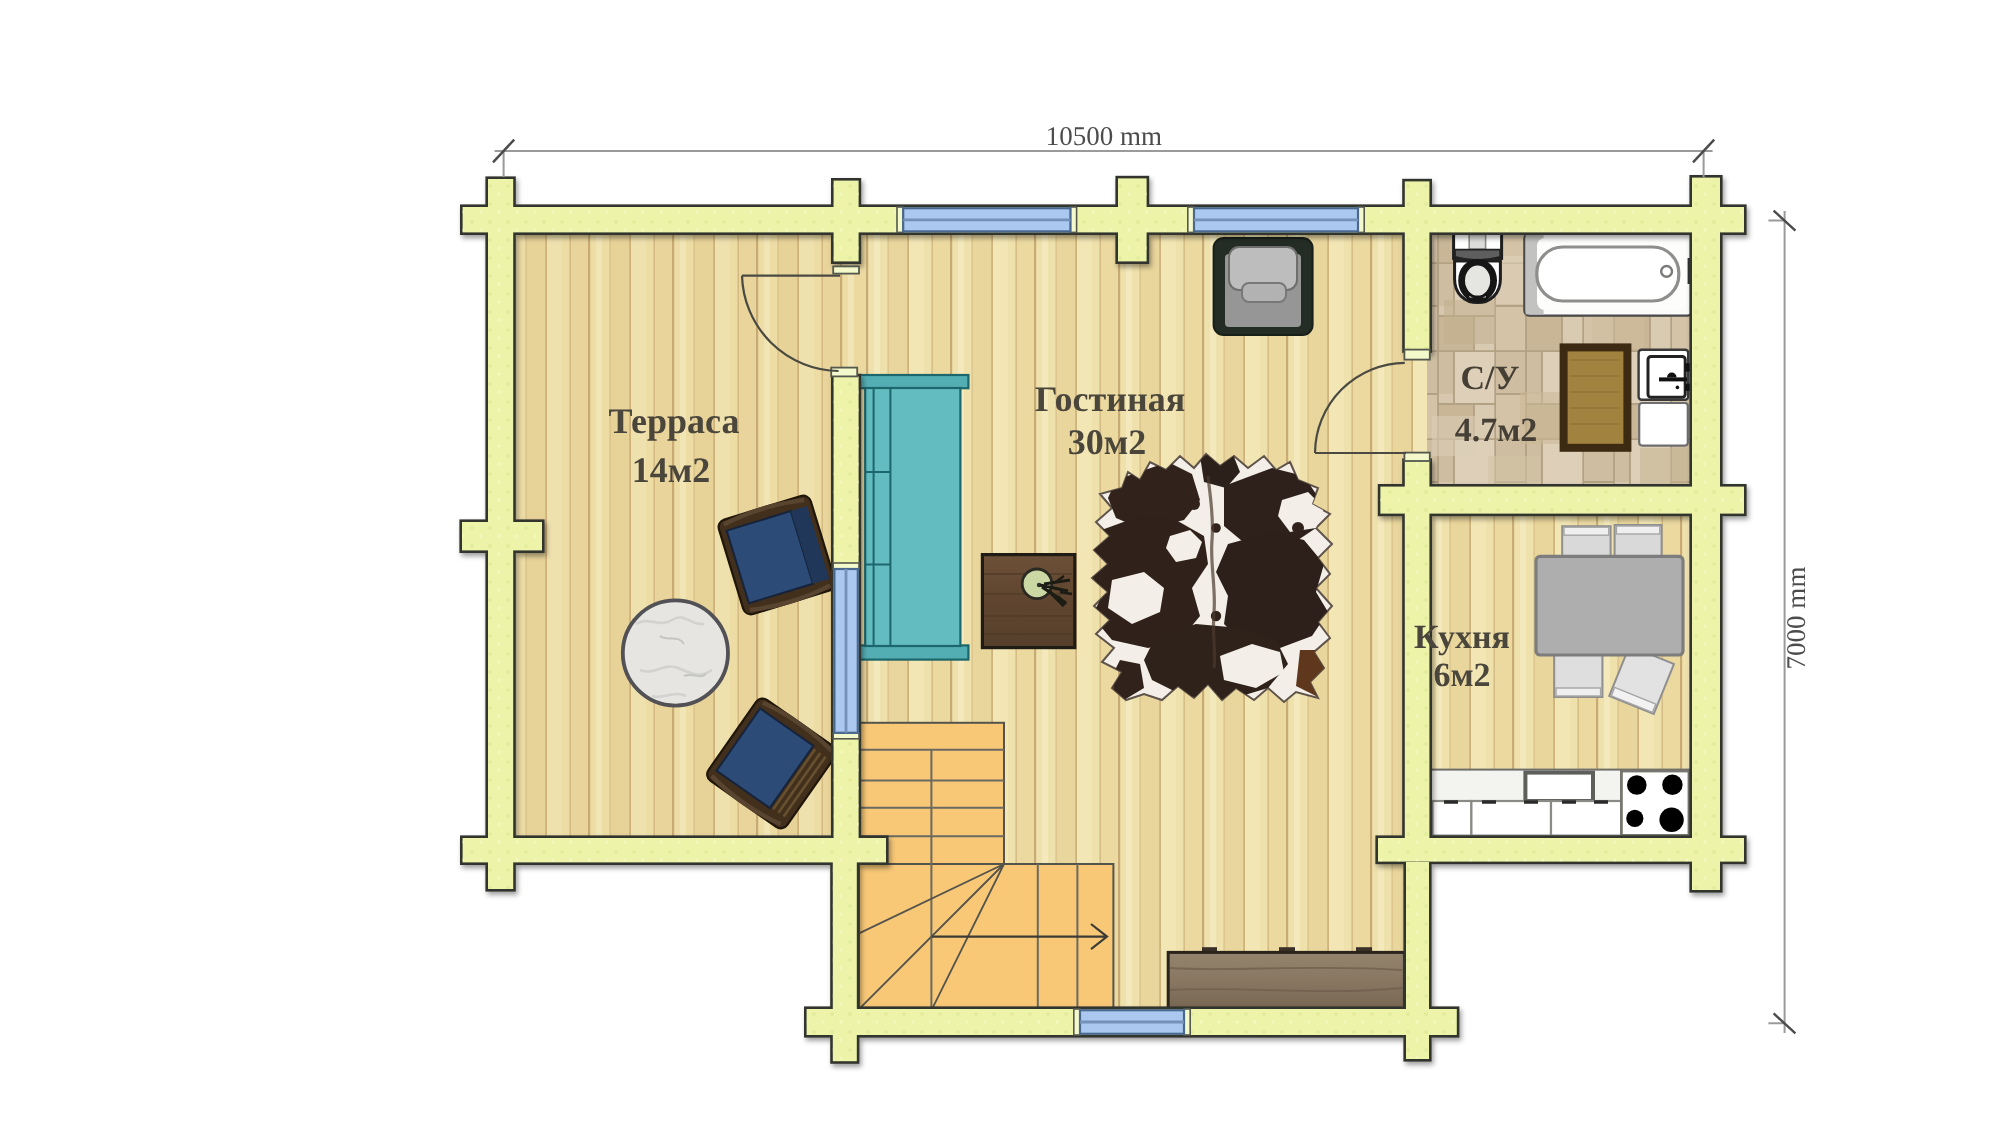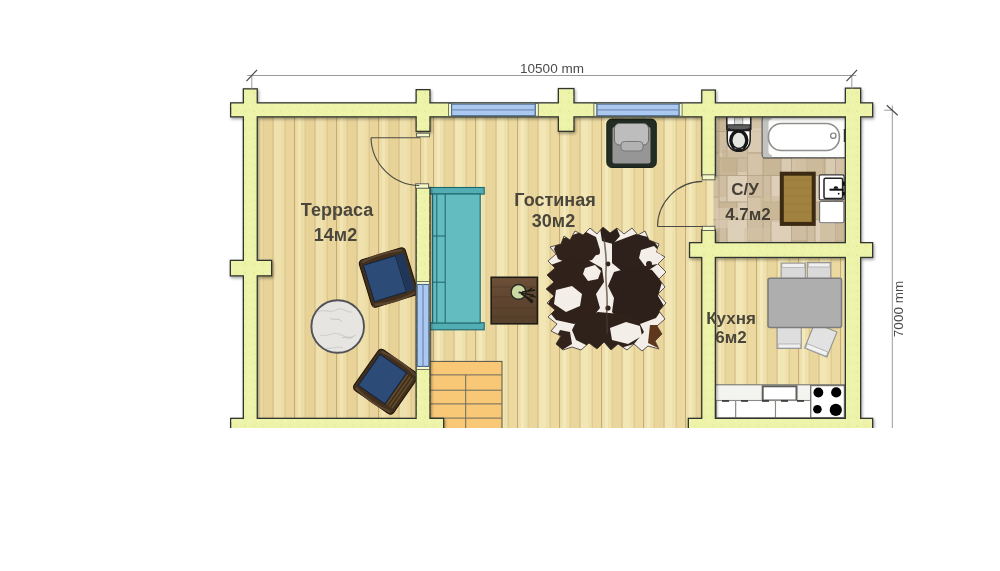--- a/index.html
+++ b/index.html
@@ -1,17 +1,17 @@
 <!DOCTYPE html>
 <html><head>
 <meta charset="utf-8">
 <style>
   html,body{margin:0;padding:0;background:#ffffff;}
-  .page{width:1000px;height:428px;position:relative;overflow:hidden;background:#22c55e;
-        font-family:Liberation Sans, sans-serif;}
+  .page{width:1000px;height:571px;position:relative;overflow:hidden;background:#22c55e;
+        font-family:Liberation Serif, serif;}
 </style>
 </head>
 <body>
 <div class="page">
 <svg width="1000" height="571" viewBox="0 0 1000 571">
 <defs>
   <pattern id="wood" width="42" height="600" patternUnits="userSpaceOnUse">
     <rect x="0" y="0" width="42" height="600" fill="#efe1ab"></rect>
     <rect x="11" y="0" width="10" height="600" fill="#e9d69c"></rect>
     <rect x="21" y="0" width="8" height="600" fill="#f2e6b4"></rect>

